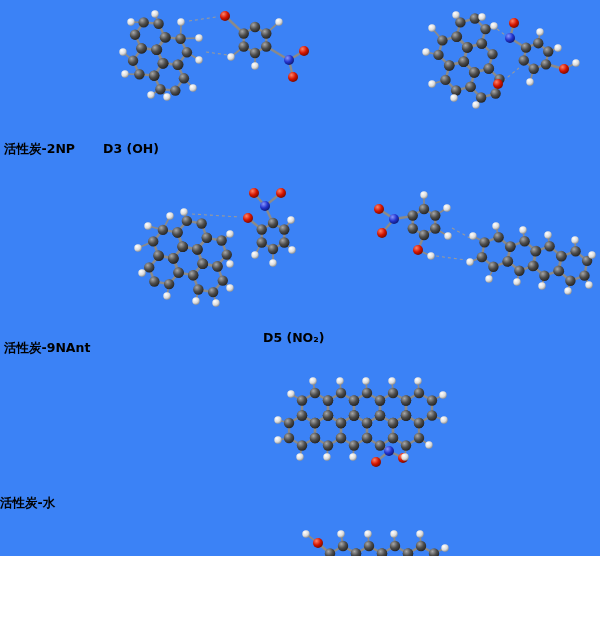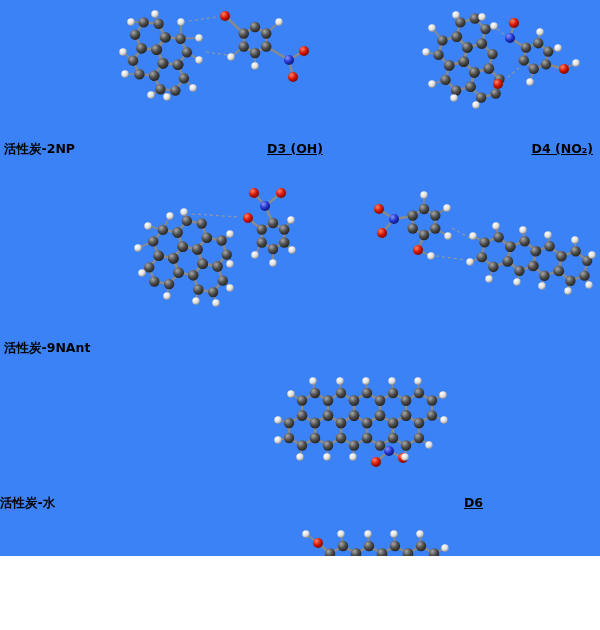--- a/index.html
+++ b/index.html
@@ -1,21 +1,21 @@
 <!DOCTYPE html>
 <html><head>
 <meta charset="utf-8">
 <style>
   * { margin:0; padding:0; box-sizing:border-box; }
   html,body { background:#ffffff; }
   body { font-family:"DejaVu Sans","Liberation Sans",sans-serif; }
   .fig { position:relative; width:600px; height:556px; background:#3b82f6; overflow:hidden; }
   .mol { position:absolute; overflow:visible; }
   .lbl { position:absolute; font-size:12.5px; font-weight:700; color:#000; white-space:nowrap; }
-  .lbl.center { text-align:right;text-decoration:underline; }
+  .lbl.center { text-align:left; }
 </style>
 </head>
 <body>
 
 <div class="fig">
 
   <svg width="0" height="0" style="position:absolute">
     <defs>
       <radialGradient id="gC" cx="35%" cy="30%" r="75%">
         <stop offset="0%" stop-color="#a8a8a8"></stop>
@@ -254,21 +254,20 @@
         <circle cx="96" cy="20" r="3.7" fill="url(#gH)"></circle>
         <circle cx="28" cy="46" r="3.7" fill="url(#gH)"></circle>
         <circle cx="34" cy="78" r="3.7" fill="url(#gH)"></circle>
         <circle cx="56" cy="92" r="3.7" fill="url(#gH)"></circle>
         <circle cx="78" cy="99" r="3.7" fill="url(#gH)"></circle>
       </g>
     </svg>
 
   <div class="lbl" style="left:4px;top:141px">活性炭-2NP</div>
   <div class="lbl center" style="left:103px;top:141px;width:220px">D3 (OH)</div>
-  <div class="lbl center" style="left:398px;top:141px;width:195px">D4 (NO₂)</div>
 
   <svg class="mol" style="left:118px;top:176px;width:215px;height:145px">
       <g stroke="#8a8a8a" stroke-width="2.4" stroke-linecap="round">
         <line x1="64.86969785011497" y1="70.90461068821138" x2="79.64181414529808" y2="73.50933335321533"></line>
         <line x1="79.64181414529808" y1="73.50933335321533" x2="84.77211629518312" y2="87.60472266500395"></line>
         <line x1="84.77211629518312" y1="87.60472266500395" x2="75.13030214988504" y2="99.09538931178862"></line>
         <line x1="75.13030214988504" y1="99.09538931178862" x2="60.35818585470191" y2="96.49066664678467"></line>
         <line x1="60.35818585470191" y1="96.49066664678467" x2="55.227883704816875" y2="82.39527733499604"></line>
         <line x1="55.227883704816875" y1="82.39527733499604" x2="64.86969785011497" y2="70.90461068821138"></line>
         <line x1="88.86969785011497" y1="61.90461068821138" x2="103.64181414529808" y2="64.50933335321533"></line>
@@ -499,20 +498,21 @@
         <circle cx="186" cy="104" r="3.7" fill="url(#gH)"></circle>
         <circle cx="192" cy="53" r="3.7" fill="url(#gH)"></circle>
         <circle cx="219" cy="58" r="3.7" fill="url(#gH)"></circle>
         <circle cx="236" cy="73" r="3.7" fill="url(#gH)"></circle>
         <circle cx="233" cy="103" r="3.7" fill="url(#gH)"></circle>
         <circle cx="212" cy="109" r="3.7" fill="url(#gH)"></circle>
       </g>
     </svg>
 
   <div class="lbl" style="left:4px;top:340px">活性炭-9NAnt</div>
+  <div class="lbl center" style="left:263px;top:330px;width:220px">D5 (NO₂)</div>
 
   <svg class="mol" style="left:263px;top:350px;width:220px;height:140px">
       <g stroke="#8a8a8a" stroke-width="2.4" stroke-linecap="round">
         <line x1="52" y1="43" x2="64.99038105676658" y2="50.5"></line>
         <line x1="64.99038105676658" y1="50.5" x2="64.99038105676658" y2="65.5"></line>
         <line x1="64.99038105676658" y1="65.5" x2="52" y2="73"></line>
         <line x1="52" y1="73" x2="39.00961894323342" y2="65.5"></line>
         <line x1="39.00961894323342" y1="65.5" x2="39.00961894323342" y2="50.5"></line>
         <line x1="39.00961894323342" y1="50.5" x2="52" y2="43"></line>
         <line x1="78" y1="43" x2="90.99038105676658" y2="50.5"></line>
@@ -665,21 +665,20 @@
         <circle cx="37" cy="107" r="3.7" fill="url(#gH)"></circle>
         <circle cx="64" cy="107" r="3.7" fill="url(#gH)"></circle>
         <circle cx="90" cy="107" r="3.7" fill="url(#gH)"></circle>
         <circle cx="15" cy="70" r="3.7" fill="url(#gH)"></circle>
         <circle cx="15" cy="90" r="3.7" fill="url(#gH)"></circle>
         <circle cx="28" cy="44" r="3.7" fill="url(#gH)"></circle>
       </g>
     </svg>
 
   <div class="lbl" style="left:0;top:495px">活性炭-水</div>
-  <div class="lbl center" style="left:263px;top:495px;width:220px">D6</div>
 
   <svg class="mol" style="left:288px;top:513px;width:175px;height:115px">
       <g stroke="#8a8a8a" stroke-width="2.4" stroke-linecap="round">
         <line x1="55" y1="33" x2="67.99038105676658" y2="40.5"></line>
         <line x1="67.99038105676658" y1="40.5" x2="67.99038105676658" y2="55.5"></line>
         <line x1="67.99038105676658" y1="55.5" x2="55" y2="63"></line>
         <line x1="55" y1="63" x2="42.00961894323342" y2="55.5"></line>
         <line x1="42.00961894323342" y1="55.5" x2="42.00961894323342" y2="40.5"></line>
         <line x1="42.00961894323342" y1="40.5" x2="55" y2="33"></line>
         <line x1="81" y1="33" x2="93.99038105676658" y2="40.5"></line>

